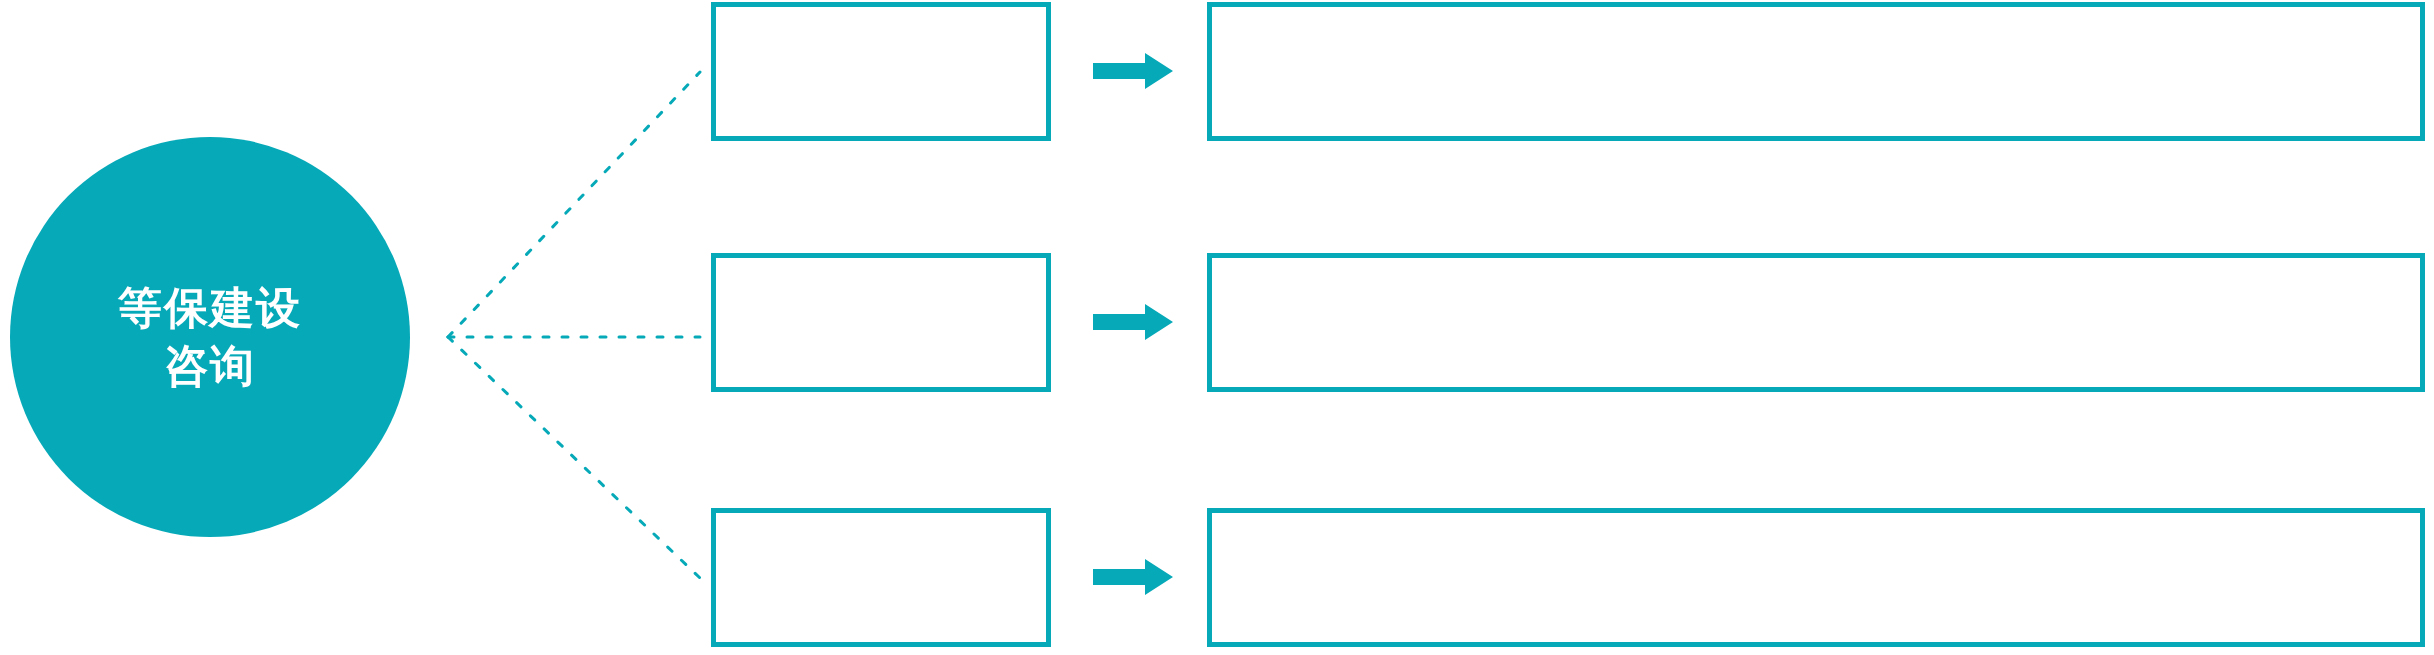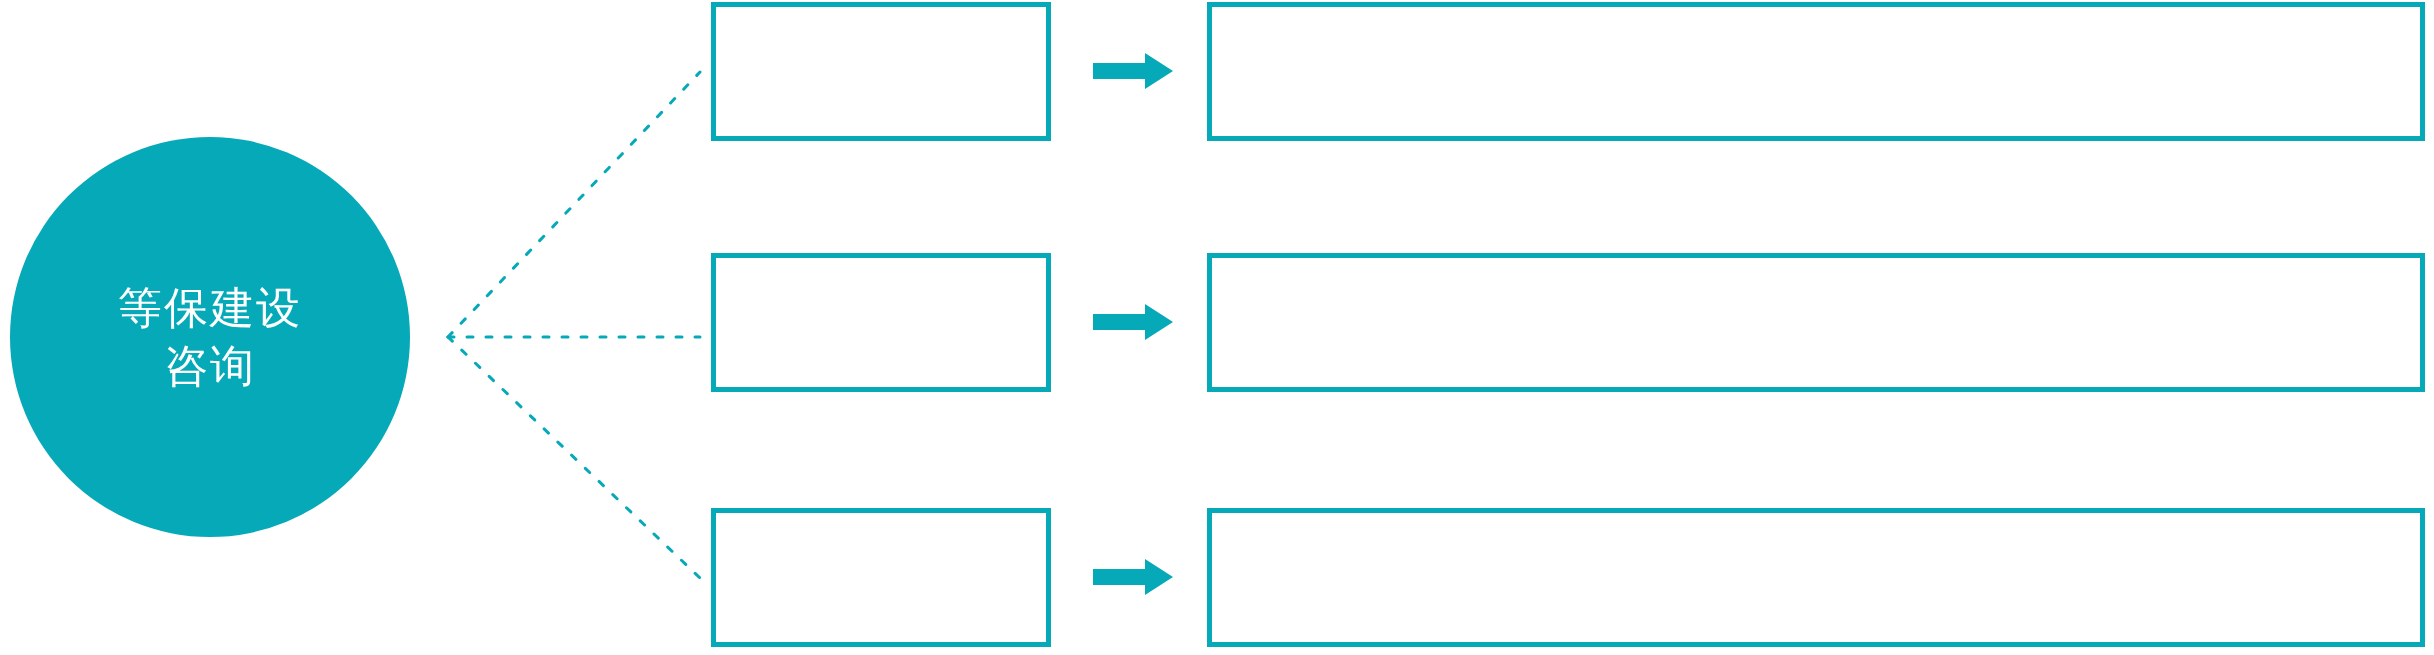--- a/index.html
+++ b/index.html
@@ -23,21 +23,21 @@
     flex-direction:column;
     align-items:center;
     justify-content:center;
     box-sizing:border-box;
   }
   .hub-line{
     color:#ffffff;
     font-size:44px;
     line-height:1.32;
     letter-spacing:2px;
-    font-weight:400;
+    font-weight:700;
     white-space:nowrap;
     text-align:center;
   }
 
   
   .connectors{
     position:absolute;left:0;top:0;width:2434px;height:655px;
     pointer-events:none;
   }
 

